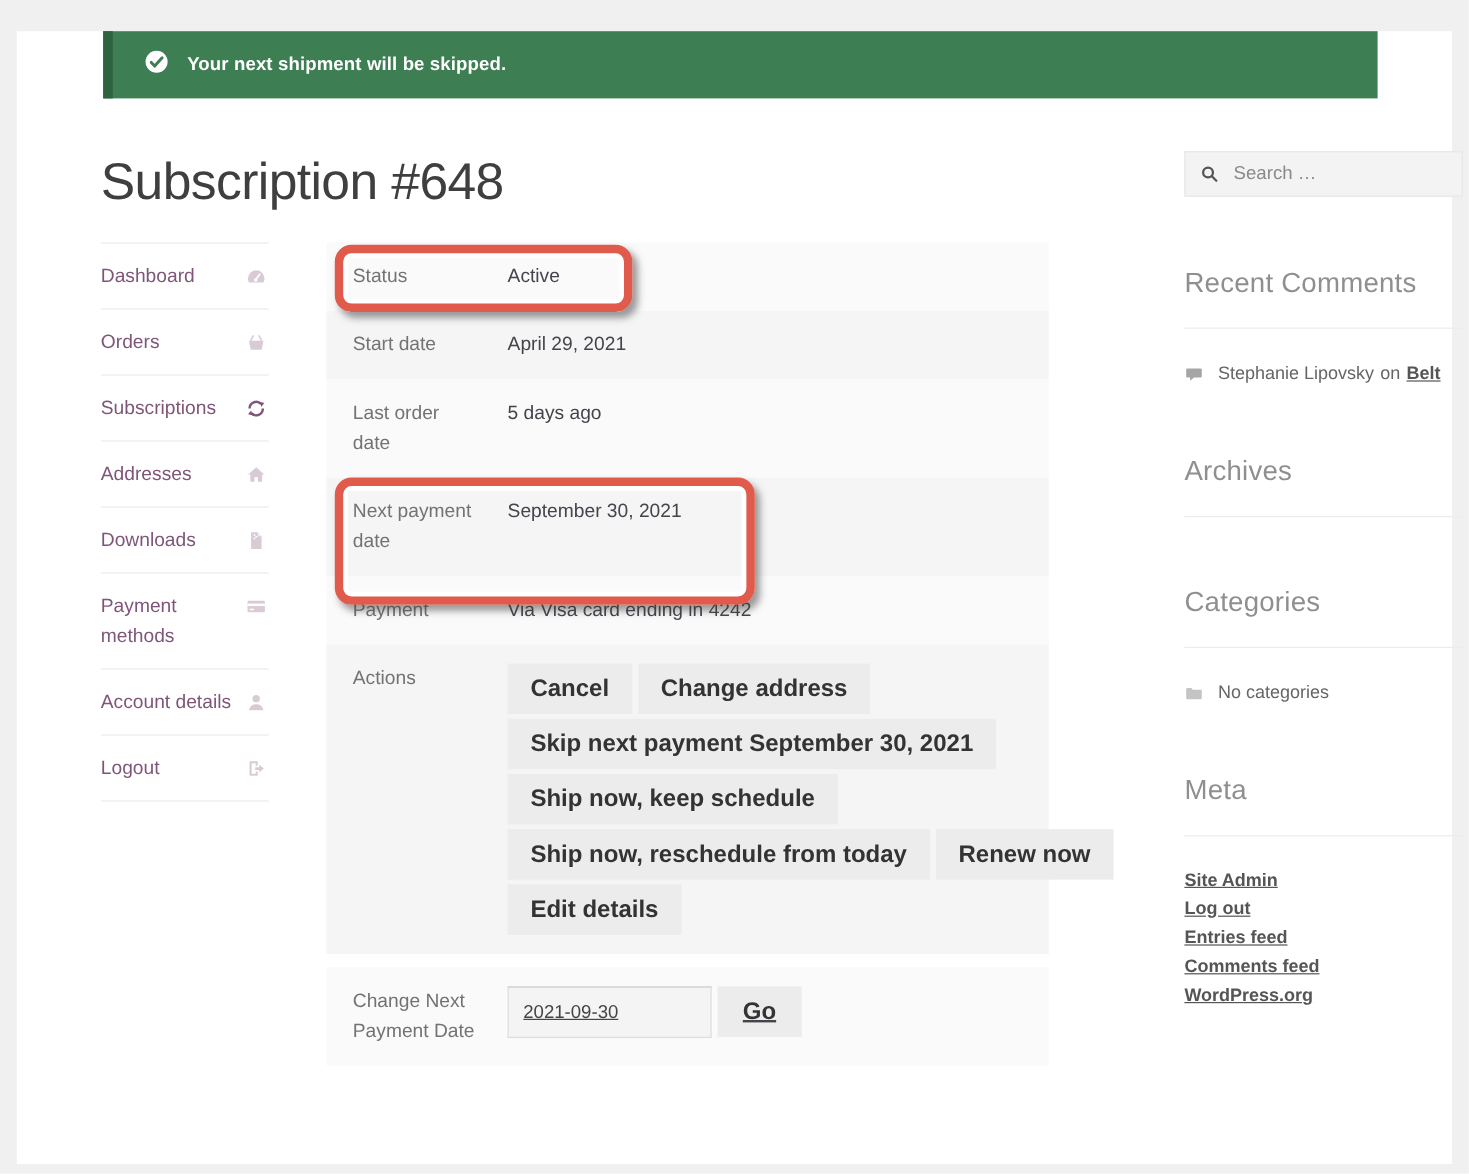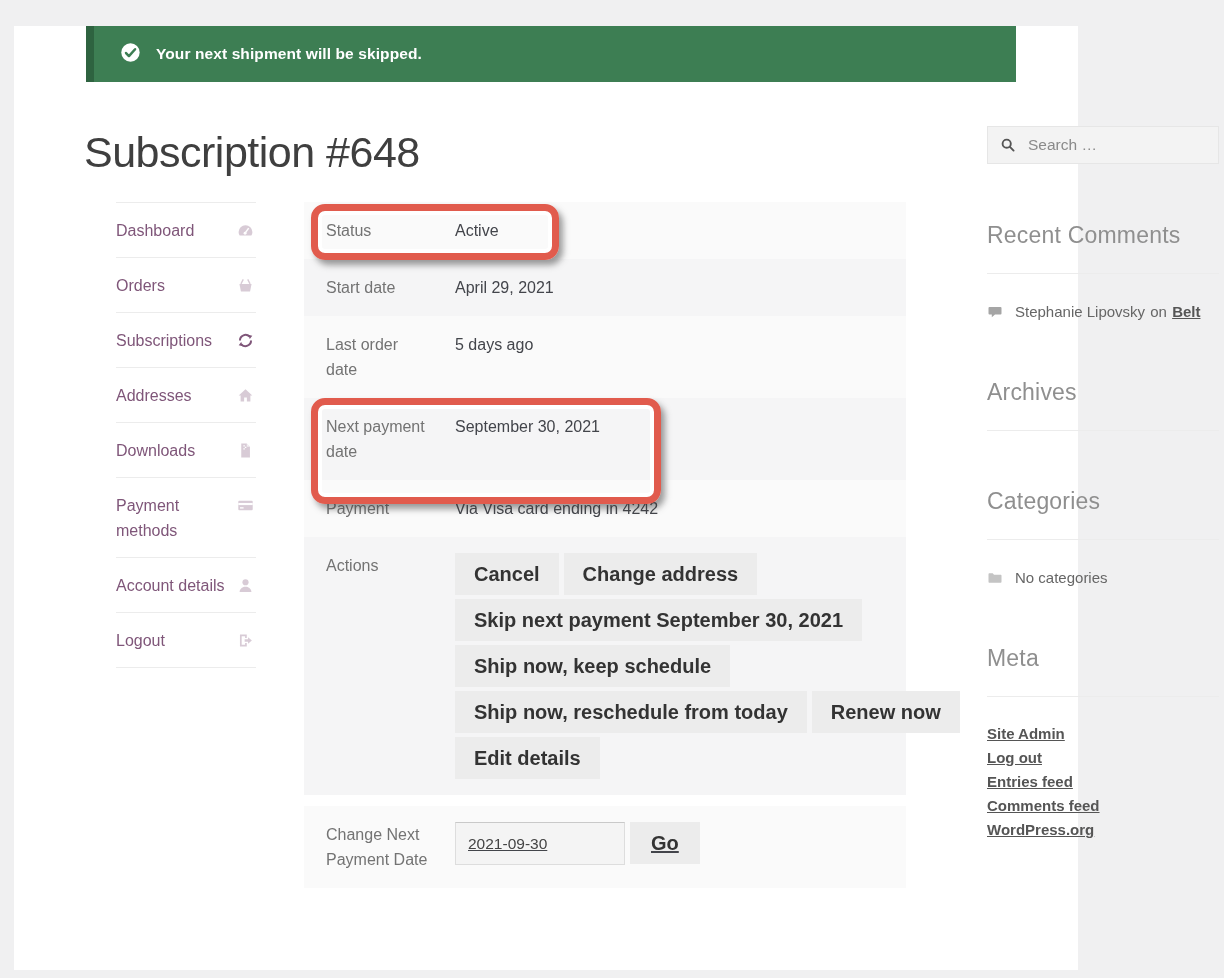--- a/index.html
+++ b/index.html
@@ -6,21 +6,21 @@
   html,body { width:1224px; height:978px; }
   body {
     background:#f0f0f1;
     font-family:"Liberation Sans","DejaVu Sans",sans-serif;
     color:#43454b;
     overflow:hidden;
   }
   .page-card {
     background:#fff;
     margin:14px;
-    width:1064px;
+    width:1196px;
     min-height:944px;
     padding-bottom:21px;
   }
   
   .banner {
     margin:26px 62px 0 72px;
     height:56px;
     background:#3d7e53;
     border-left:8px solid #2e6340;
     display:flex;
@@ -31,21 +31,21 @@
   .banner .msg { color:#fff; font-weight:700; font-size:15.5px; letter-spacing:.1px; }
   
   .main-row { display:flex; margin-top:44px; padding:0 61px 0 70px; gap:43px; }
   .left-area { width:860px; flex:none; }
   h1.page-title {
     font-size:43px; font-weight:300; color:#3f3f3f;
     letter-spacing:-.5px; margin:2px 0 26px 0; line-height:48px;
   }
   .account-row { display:flex; gap:48px; }
   
-  .account-nav { width:140px; flex:none; list-style:none; border-top:1px solid #ececec;margin-left:32px; }
+  .account-nav { width:140px; flex:none; list-style:none; border-top:1px solid #ececec; }
   .account-nav li { border-bottom:1px solid #ececec; }
   .account-nav a {
     display:flex; justify-content:space-between; align-items:flex-start;
     text-decoration:none; color:#7f5679; font-size:16px; line-height:25px;
     padding:15px 2px 14px 0; cursor:pointer;
   }
   .account-nav .nav-icon { opacity:.3; margin-top:4px; flex:none; }
   .account-nav li.active .nav-icon { opacity:1; }
   .nav-icon svg, .small-icon svg { display:block; }
   

